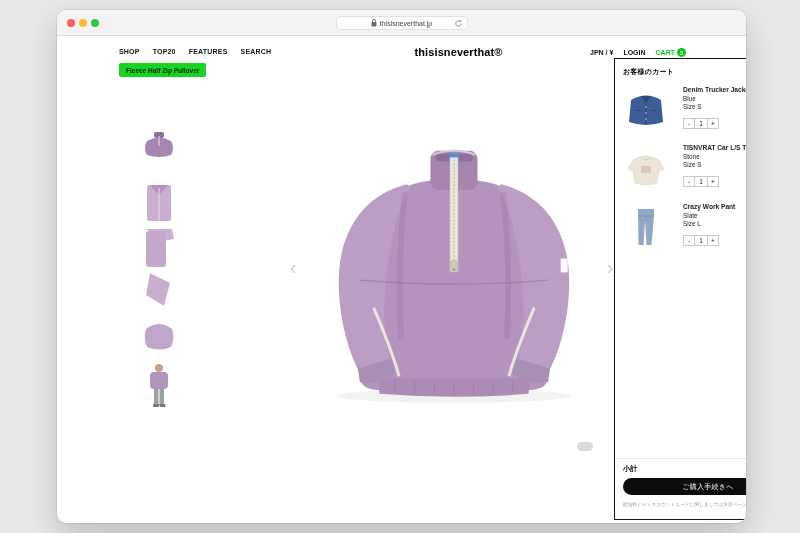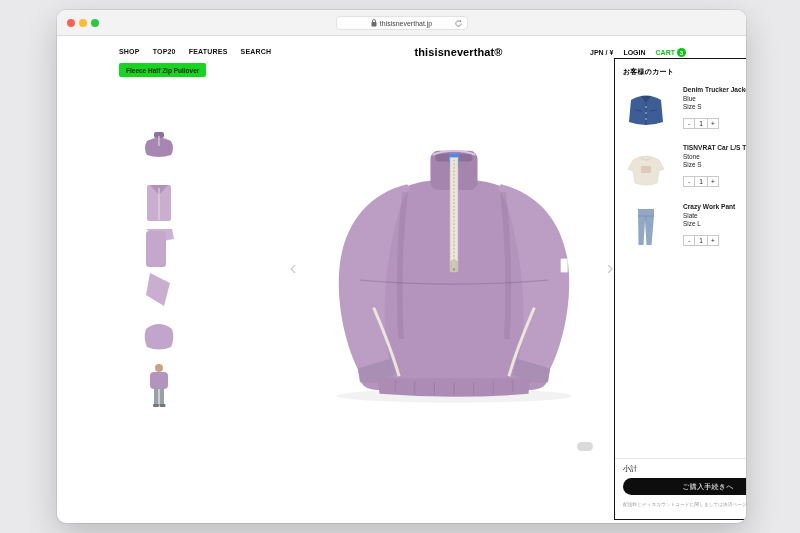--- a/index.html
+++ b/index.html
@@ -61,21 +61,21 @@
   .citem-thumb { position:absolute; left:8px; width:46px; height:46px; }
   .citem-text  { position:absolute; left:68px; width:88px; font-size:6.4px; color:#1c1c1c; line-height:8.6px; }
   .citem-text .cname { font-weight:bold; font-size:6.6px; }
   .stepper { position:absolute; left:68px; display:flex; }
   .stepper span { display:flex; align-items:center; justify-content:center; height:11px;
                   border:1px solid #c9c9c9; font-size:6.5px; color:#222; }
   .stepper .sm { width:12px; cursor:pointer; }
   .stepper .sq { width:14px; border-left:none; border-right:none; border-left:1px solid #c9c9c9; border-right:1px solid #c9c9c9; margin:0 -1px; }
   .cart-divider { position:absolute; left:0; right:0; top:399px; height:1px; background:#e6e6e6; }
   .subtotal { position:absolute; left:8px; right:8px; top:405px; display:flex; justify-content:space-between;
-              font-size:7.2px; font-weight:normal; color:#000; }
+              font-size:7.2px; font-weight:bold; color:#000; }
   .checkout-btn { position:absolute; left:8px; right:8px; top:419px; height:17px; border:none;
                   border-radius:9px; background:#0d0d0d; color:#fff; font-size:7px; letter-spacing:.3px;
                   font-family:"Liberation Sans",sans-serif; cursor:pointer; }
   .cart-note { position:absolute; left:8px; top:442px; width:220px; font-size:6px; color:#9b9b9b;
                white-space:nowrap; transform:scale(.78); transform-origin:left top; }
 </style>
 </head>
 <body>
 
 <div class="stage">

